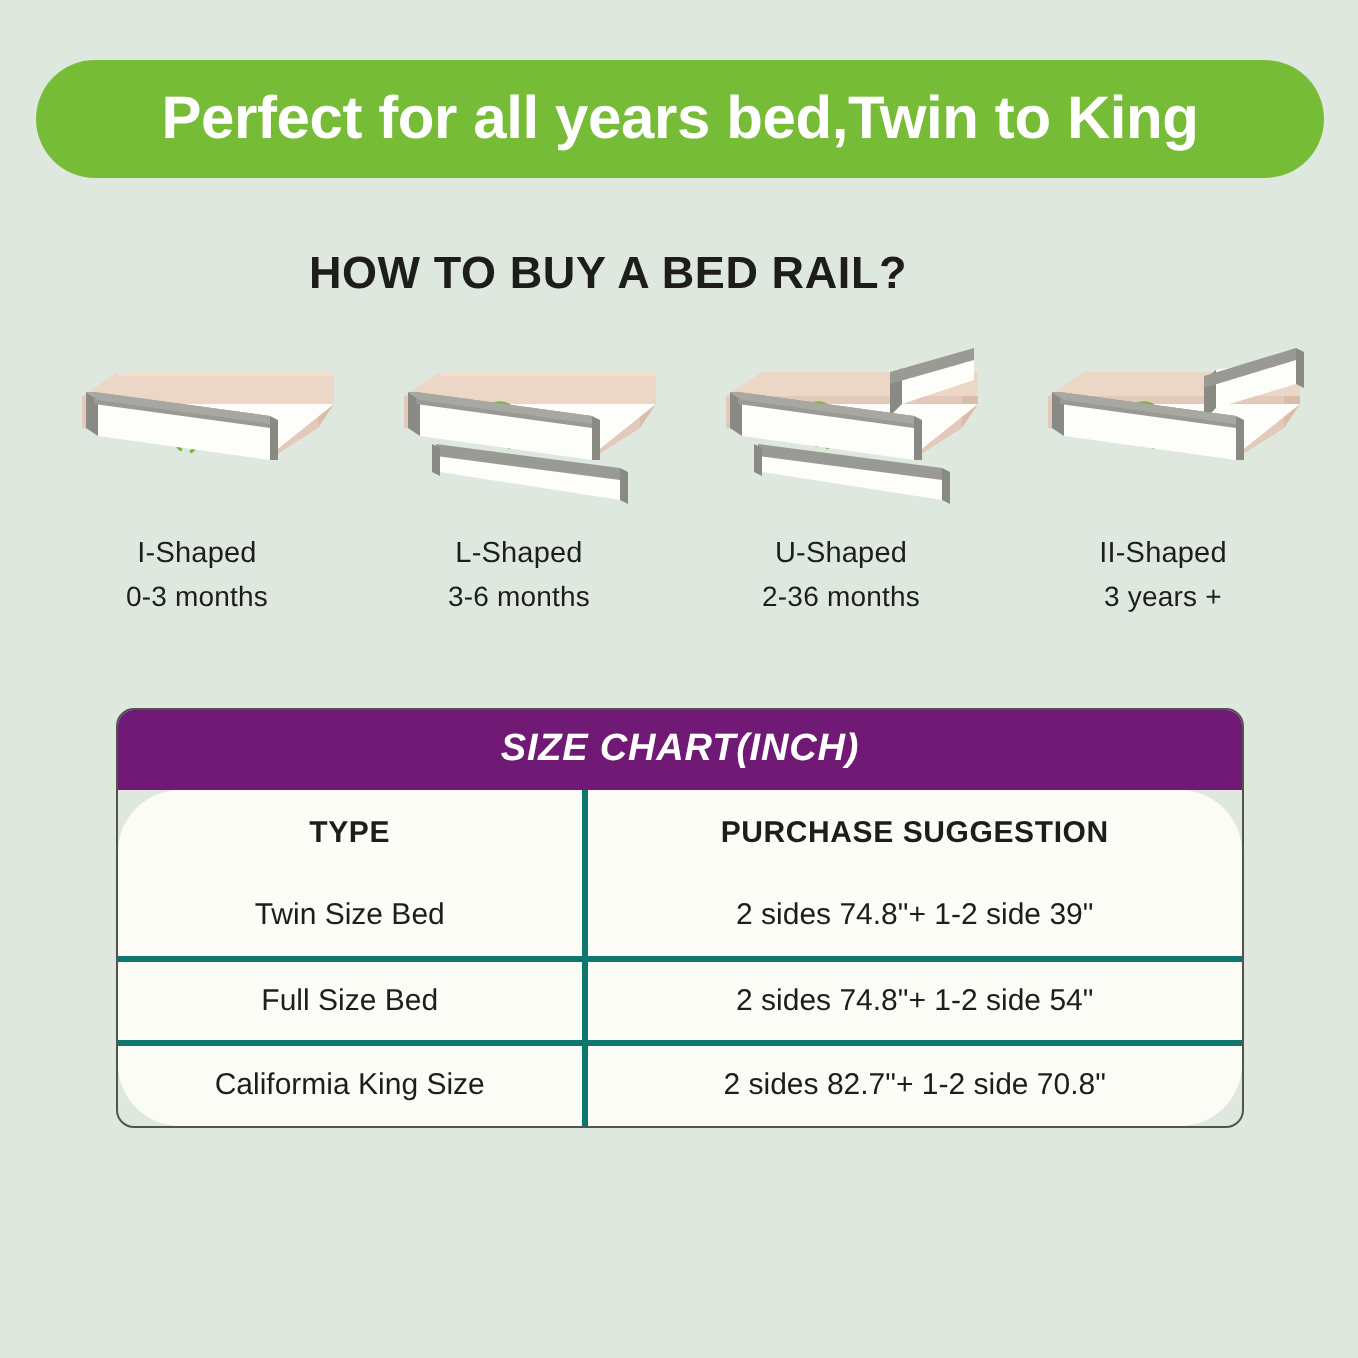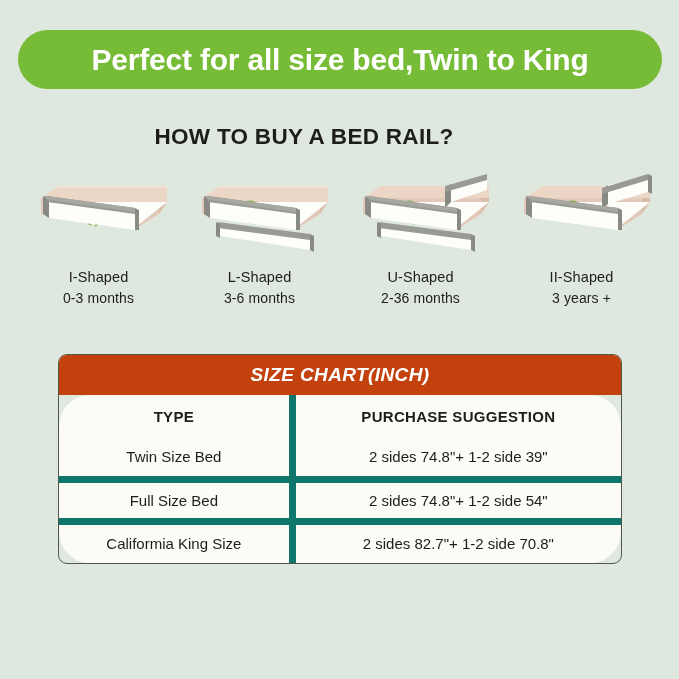--- a/index.html
+++ b/index.html
@@ -70,40 +70,40 @@
   
   .chart {
     position: absolute;
     left: 58px; top: 354px;
     width: 564px;
     border-radius: 9px;
     overflow: hidden;
     border: 1px solid #54544e;
   }
   .chart-title {
-    background: #c2410c;
+    background: #701a75;
     color: #ffffff;
     font-size: 19px;
     font-weight: bold;
     font-style: italic;
     letter-spacing: 0.4px;
     text-align: center;
     height: 40px;
     line-height: 40px;
   }
   table.size-table {
     width: 100%;
     border-collapse: collapse;
     background: #fcfcf6;
     table-layout: fixed;
     border-radius: 31px;
   }
   table.size-table th,
   table.size-table td {
-    border: 7px solid #0f766e;
+    border: 3px solid #0f766e;
     text-align: center;
     color: #1d1d1b;
     height: 42px;
     padding: 0 4px;
   }
   table.size-table th { font-size: 15px; font-weight: bold; letter-spacing: 0.3px; }
   table.size-table td { font-size: 15px; font-weight: normal; }
   table.size-table col.c1 { width: 41.5%; }
   table.size-table col.c2 { width: 58.5%; }
   
@@ -111,21 +111,21 @@
   table.size-table tr > *:last-child { border-right: none; }
   table.size-table tr:last-child > * { border-bottom: none; }
   table.size-table tr:first-child > * { border-top: none; }
 </style>
 </head>
 <body>
 
 <div class="page">
 
   <div class="banner">
-    <span class="banner-text">Perfect for all size bed,Twin to King</span>
+    <span class="banner-text">Perfect for all years bed,Twin to King</span>
   </div>
 
   <div class="heading">HOW TO BUY A BED RAIL?</div>
 
   <div class="beds">
 
     <div class="bed-cell">
       <svg class="bed-art" viewBox="0 0 160 96">
         <g>
           <polygon points="22,30 140,30 140,46 118,60 22,46" fill="#e3c9b9"></polygon>

